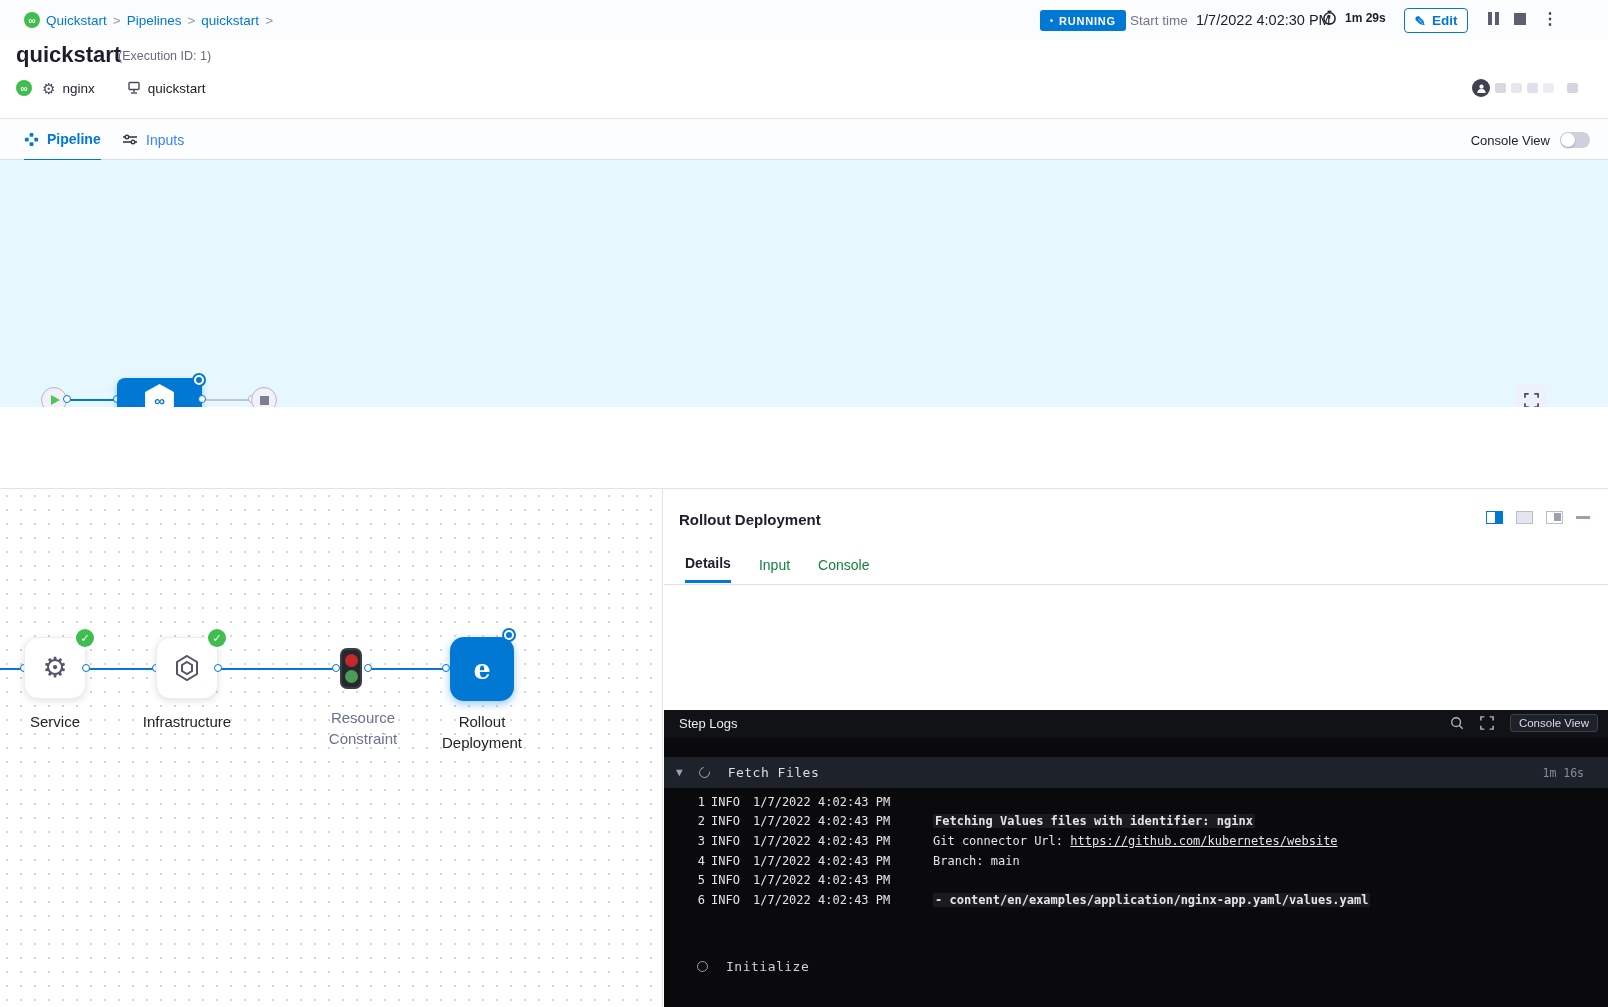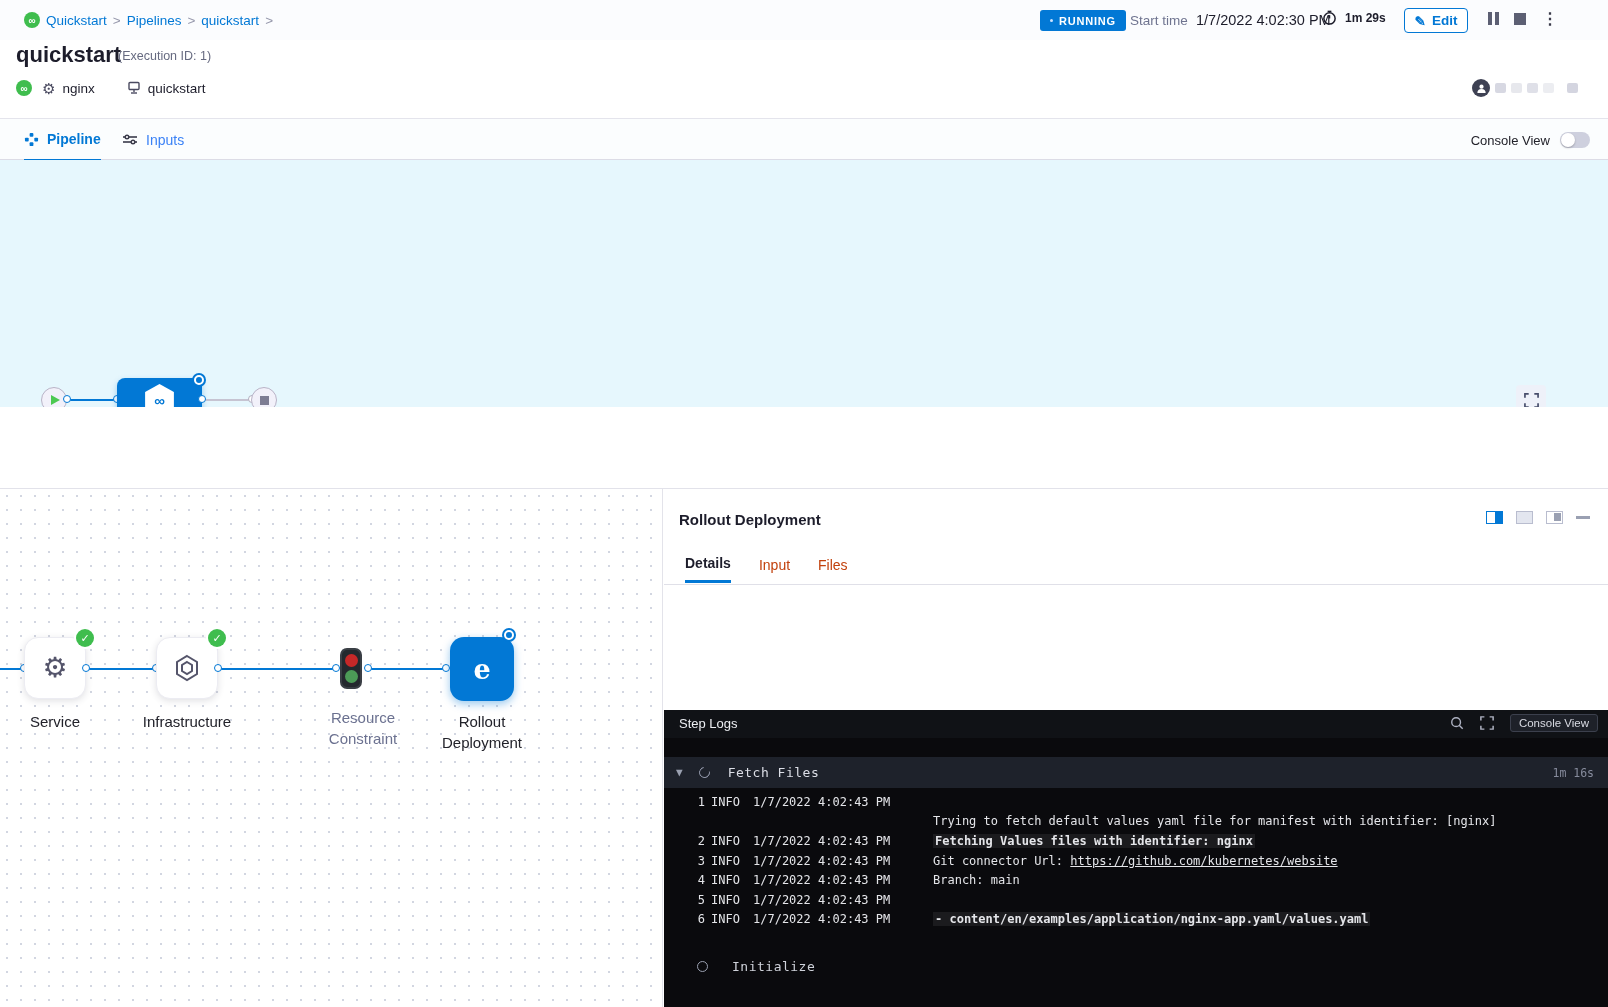--- a/index.html
+++ b/index.html
@@ -123,52 +123,52 @@
   #right-panel{left:664px;top:489px;width:944px;height:518px;background:#fff}
   #panel-title{left:15px;top:22px;font-size:15px;font-weight:bold;color:var(--ink)}
   .layout-icon{width:17px;height:13px;border:1.5px solid #b9bdcf;background:#fff;cursor:pointer;position:relative}
   .layout-icon.active{border-color:var(--accent)}
   .layout-icon.active::after{content:"";position:absolute;right:0;top:0;width:7px;height:100%;background:var(--accent)}
   .layout-icon.bottom{background:#e3e6ef}
   .layout-icon.rightfill::after{content:"";position:absolute;right:1px;top:1px;width:7px;height:8px;background:#9aa0b2}
   #panel-icons{right:18px;left:auto;top:22px;gap:13px}
   #panel-min{width:14px;height:3px;background:#9aa0b2;cursor:pointer}
   #panel-tabs{left:21px;top:66px;gap:28px;font-size:14px}
-  #panel-tabs .ptab{color:#c2410c;cursor:pointer;padding-bottom:9px}
+  #panel-tabs .ptab{color:#15803d;cursor:pointer;padding-bottom:9px}
   #panel-tabs .ptab.active{font-weight:bold;color:var(--ink);border-bottom:3px solid var(--accent)}
   #panel-tab-line{left:0;top:95px;width:944px;height:1px;background:#e0e0e8}
   #details-grid{left:24px;top:122px;display:grid;grid-template-columns:105px auto;row-gap:7px;font-size:13px}
   #details-grid .dl{color:var(--muted);font-weight:600}
   #details-grid .dv{color:var(--ink);font-weight:bold}
 
   
   #logs-bar{left:664px;top:710px;width:944px;height:28px;background:var(--logbar);color:#eceef2}
   #logs-bar-title{left:15px;top:6px;font-size:13px}
   #logs-bar-icons{right:10px;left:auto;top:4px;gap:16px}
   #log-console-btn{border:1px solid #3c404d;background:#1e2129;border-radius:3px;color:#d8dae2;
     font-size:11.5px;padding:2px 8px;cursor:pointer}
   #log-area{left:664px;top:738px;width:944px;height:269px;background:var(--logbg);
     font-family:"DejaVu Sans Mono",monospace}
   #log-section{left:0;top:19px;width:944px;height:31px;background:var(--logsection);color:#dcdee6}
   #log-section .chev{margin-left:12px;color:#9aa0b0;font-size:11px;cursor:pointer}
   .spinner-ring{width:11px;height:11px;border-radius:50%;border:1.5px solid #8f94a6;border-top-color:transparent;
     transform:rotate(35deg)}
   #log-section .name{margin-left:18px;font-size:13px;letter-spacing:.5px}
-  #log-section .dur{margin-left:auto;margin-right:14px;font-size:11.5px;color:#868b9c}
+  #log-section .dur{margin-left:auto;margin-right:24px;font-size:11.5px;color:#868b9c}
   #log-lines{left:0;top:54px;width:944px}
   .log-row{display:flex;height:19.6px;align-items:center;font-size:12px;color:#e4e5e9;white-space:pre}
   .log-row .num{width:14px;margin-left:27px;text-align:right}
   .log-row .lvl{width:36px;margin-left:6px}
   .log-row .tm{width:180px;margin-left:6px}
   .log-row .msg{margin-left:0}
   .log-row .msg.bold{font-weight:bold;background:rgba(255,255,255,.07);padding:0 2px}
   .log-row .msg a{color:#e4e5e9;text-decoration:underline;cursor:pointer}
   #log-footer{left:0;top:213px;width:944px;height:30px;color:#cfd2da;display:flex;align-items:center}
   #log-footer .ring{width:11px;height:11px;border-radius:50%;border:1.5px solid #9aa0b0;margin-left:33px;cursor:pointer}
-  #log-footer .name{margin-left:24px;font-size:13px;letter-spacing:.5px}
+  #log-footer .name{margin-left:18px;font-size:13px;letter-spacing:.5px}
 
   svg{display:block}
 </style>
 </head>
 <body>
 
 <div id="app">
 
   <div id="topbar" class="abs">
     <div id="breadcrumb" class="abs row">
@@ -371,21 +371,21 @@
     <div id="panel-title" class="abs">Rollout Deployment</div>
     <div id="panel-icons" class="abs row">
       <span class="layout-icon active"></span>
       <span class="layout-icon bottom"></span>
       <span class="layout-icon rightfill"></span>
       <span id="panel-min"></span>
     </div>
     <div id="panel-tabs" class="abs row">
       <span class="ptab active">Details</span>
       <span class="ptab">Input</span>
-      <span class="ptab">Files</span>
+      <span class="ptab">Console</span>
     </div>
     <div id="panel-tab-line" class="abs"></div>
   </div>
 
   <div id="logs-bar" class="abs row">
     <div id="logs-bar-title" class="abs">Step Logs</div>
     <div id="logs-bar-icons" class="abs row">
       <svg width="14" height="14" viewBox="0 0 16 16">
         <circle cx="7" cy="7" r="5" fill="none" stroke="#aeb2c2" stroke-width="1.6"></circle>
         <line x1="10.5" y1="10.5" x2="14.5" y2="14.5" stroke="#aeb2c2" stroke-width="1.6"></line>
@@ -398,21 +398,20 @@
   </div>
   <div id="log-area" class="abs">
     <div id="log-section" class="abs row">
       <span class="chev">▼</span>
       <span class="spinner-ring" style="margin-left:16px"></span>
       <span class="name">Fetch Files</span>
       <span class="dur">1m 16s</span>
     </div>
     <div id="log-lines" class="abs">
         <div class="log-row"><span class="num">1</span><span class="lvl">INFO</span><span class="tm">1/7/2022 4:02:43 PM</span><span class="msg"></span></div>
-        <div class="log-row"><span class="num"></span><span class="lvl"></span><span class="tm"></span><span class="msg">Trying to fetch default values yaml file for manifest with identifier: [nginx]</span></div>
         <div class="log-row"><span class="num">2</span><span class="lvl">INFO</span><span class="tm">1/7/2022 4:02:43 PM</span><span class="msg bold">Fetching Values files with identifier: nginx</span></div>
         <div class="log-row"><span class="num">3</span><span class="lvl">INFO</span><span class="tm">1/7/2022 4:02:43 PM</span><span class="msg">Git connector Url: <a>https://github.com/kubernetes/website</a></span></div>
         <div class="log-row"><span class="num">4</span><span class="lvl">INFO</span><span class="tm">1/7/2022 4:02:43 PM</span><span class="msg">Branch: main</span></div>
         <div class="log-row"><span class="num">5</span><span class="lvl">INFO</span><span class="tm">1/7/2022 4:02:43 PM</span><span class="msg"></span></div>
         <div class="log-row"><span class="num">6</span><span class="lvl">INFO</span><span class="tm">1/7/2022 4:02:43 PM</span><span class="msg bold">- content/en/examples/application/nginx-app.yaml/values.yaml</span></div>
       </div>
     <div id="log-footer" class="abs">
       <span class="ring"></span>
       <span class="name">Initialize</span>
     </div>

